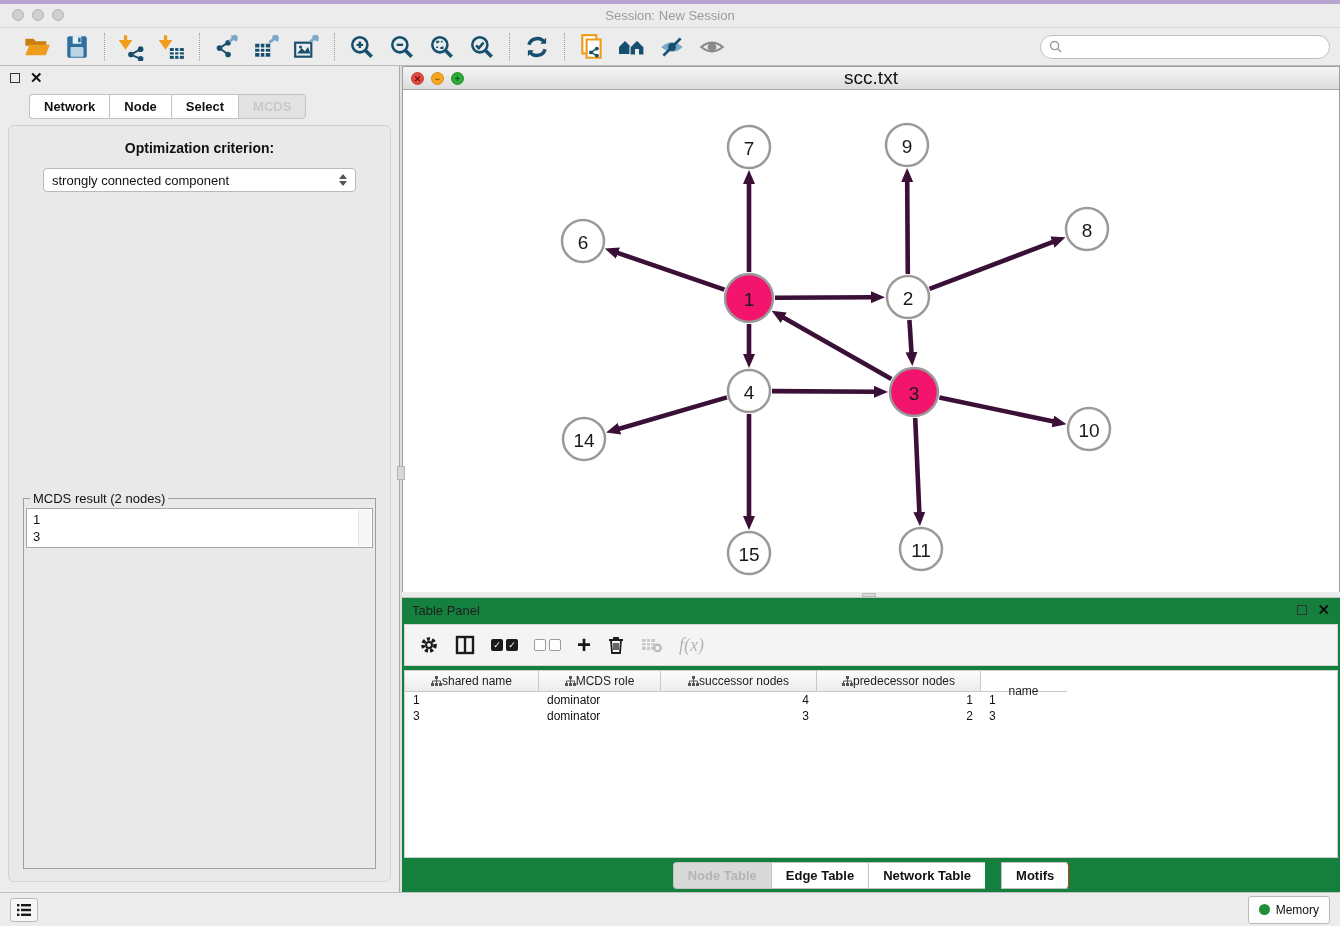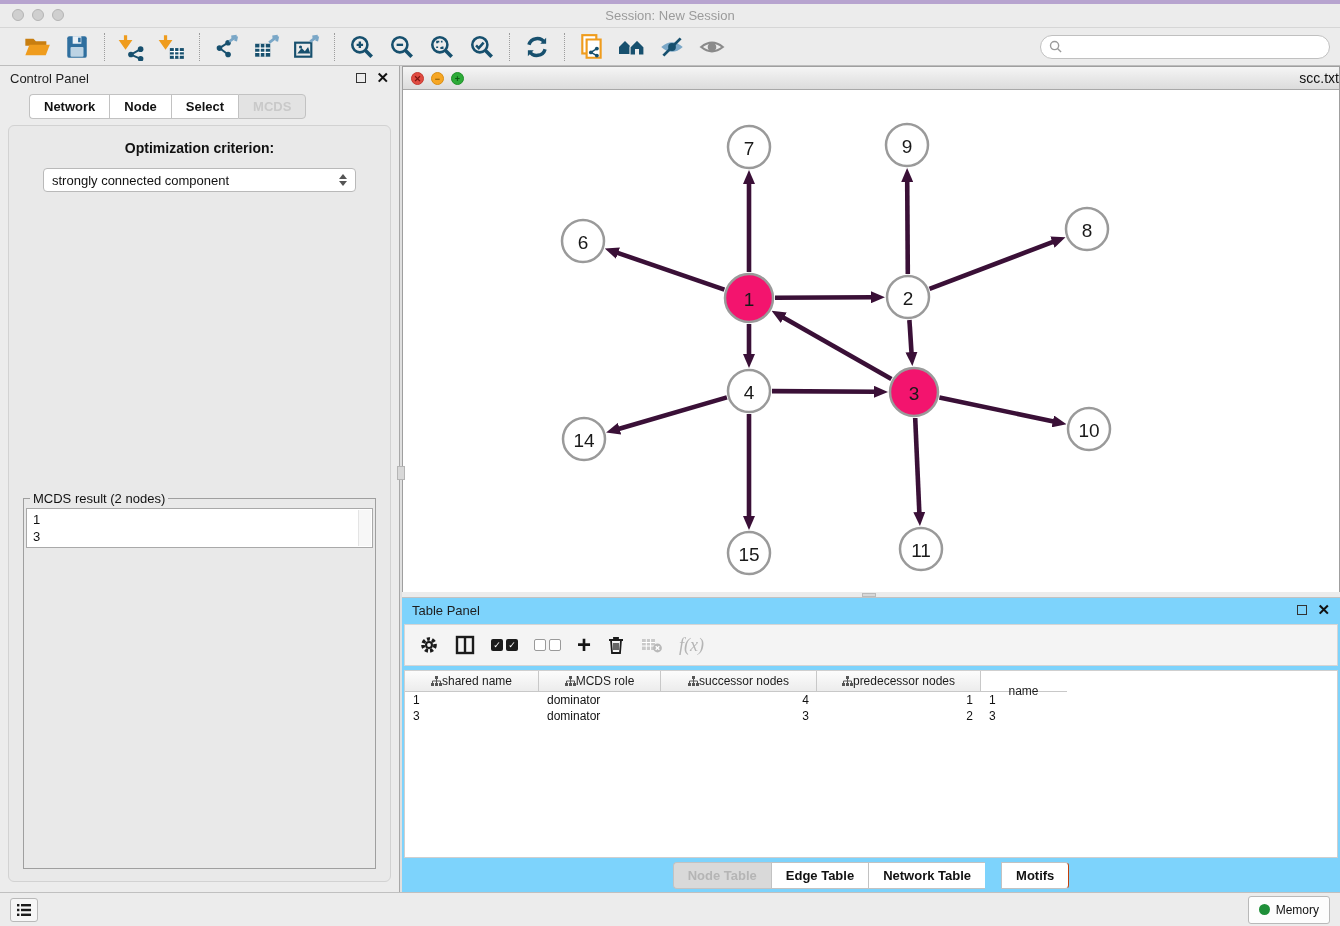--- a/index.html
+++ b/index.html
@@ -78,27 +78,27 @@
   .network-window { height:526px; display:flex; flex-direction:column;
     border:1px solid #9f9f9f; }
   .net-titlebar { height:23px; background:linear-gradient(#f5f5f5,#dcdcdc);
     border-bottom:1px solid #a8a8a8; position:relative; }
   .net-traffic { position:absolute; left:8px; top:5px; display:flex; gap:7px; }
   .net-dot { width:13px; height:13px; border-radius:50%; font-size:9px; font-weight:bold;
     display:flex; align-items:center; justify-content:center; cursor:pointer; }
   .net-dot.red { background:#e04b41; color:#7a1410; border:1px solid #c43b31; }
   .net-dot.yellow { background:#f6a623; color:#8a5a00; border:1px solid #d98e12; }
   .net-dot.green { background:#2dab38; color:#0d5c14; border:1px solid #1f9029; }
-  .net-title { text-align:right; line-height:22px; font-size:14px; color:#111; }
+  .net-title { text-align:center; line-height:22px; font-size:19px; color:#111; }
   .net-canvas { flex:1; background:#fff; }
   .h-divider { height:5px; background:#ececec; position:relative; cursor:row-resize; }
   .h-divider .grip { position:absolute; left:460px; top:1px; width:14px; height:4px;
     background:#d8d8d8; border:1px solid #bbb; }
   
-  .table-panel { flex:1; background:#7dd3fc; display:flex; flex-direction:column;
+  .table-panel { flex:1; background:#15803d; display:flex; flex-direction:column;
     border-top:1px solid #c2c2c2; }
   .tp-toolbar { height:42px; margin:2px 2px 0 2px; background:#f4f4f4;
     border:1px solid #d5d5d5; display:flex; align-items:center; gap:16px;
     padding:0 14px; }
   .tpi { display:flex; align-items:center; justify-content:center; cursor:pointer;
     background:none; border:none; }
   .tpi.disabled { cursor:default; }
   .chk-pair { display:flex; gap:3px; }
   .chk { width:12px; height:12px; background:#1b1b1b; color:#fff; font-size:9px;
     display:flex; align-items:center; justify-content:center; border-radius:2px; }
@@ -293,21 +293,20 @@
       </svg>
       <input type="text" placeholder="" style="">
     </div>
   </div>
 </div>
 
 <div class="main">
 
   <div class="control-panel">
     <div class="panel-header">
-      <span class="ph-title">Control Panel</span>
       <span class="ph-float"></span>
       <span class="ph-close">✕</span>
     </div>
     <div class="cp-tabs" id="cp-tabs">
         <div class="cp-tab">Network</div>
         <div class="cp-tab">Node</div>
         <div class="cp-tab">Select</div>
         <div class="cp-tab active">MCDS</div>
       </div>
     <div class="cp-inner">

